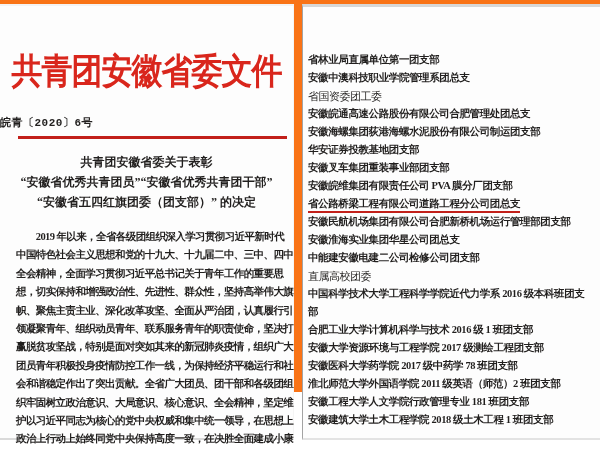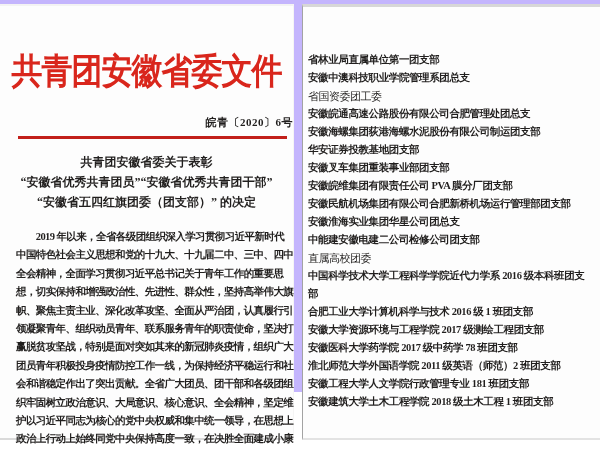--- a/index.html
+++ b/index.html
@@ -1,21 +1,21 @@
 <!DOCTYPE html>
 <html><head>
 <meta charset="utf-8">
 <style>
   html,body{margin:0;padding:0;}
   body{
     width:600px;height:450px;background:#ffffff;
     font-family:"Liberation Serif","DejaVu Serif",serif;
     color:#211f1e;overflow:hidden;
   }
-  .canvas{position:relative;width:600px;height:392px;background:#c4b5fd;}
+  .canvas{position:relative;width:600px;height:392px;background:#f97316;}
 
   
   .page{position:absolute;top:4px;height:436px;background:#fdfdfd;box-sizing:border-box;}
   .page-left{
     left:0;width:294px;
     border-top:2px solid #f3f3f3;border-bottom:2px solid #dadada;
     border-right:1px solid #f5f5f5;
   }
   .page-right{
     left:302px;width:298px;
@@ -25,21 +25,21 @@
   .red-head{
     position:absolute;top:42px;left:0;right:0;
     text-align:center;
     font-size:31px;font-weight:700;letter-spacing:-1px;
     color:#d9261c;
     transform:scaleY(1.14);transform-origin:center top;
     white-space:nowrap;
   }
   .doc-no{
     position:absolute;top:109px;left:0;right:0;
-    text-align:right;font-size:11px;font-weight:700;letter-spacing:0.5px;
+    text-align:left;font-size:11px;font-weight:700;letter-spacing:0.5px;font-family:Liberation Mono, monospace;
   }
   .red-rule{
     position:absolute;top:130px;left:18px;width:269px;height:2.5px;
     background:#c2201a;
   }
   .decision-title{
     position:absolute;top:146px;left:0;right:0;
     text-align:center;font-weight:700;font-size:12px;line-height:20px;
     white-space:nowrap;
   }
@@ -118,20 +118,23 @@
       </div>
         <div class="list-item">
         <span class="item-text">华安证券投教基地团支部</span>
       </div>
         <div class="list-item">
         <span class="item-text">安徽叉车集团重装事业部团支部</span>
       </div>
         <div class="list-item">
         <span class="item-text">安徽皖维集团有限责任公司 PVA 膜分厂团支部</span>
       </div>
+        <div class="list-item underline">
+        <span class="item-text">省公路桥梁工程有限公司道路工程分公司团总支</span>
+      </div>
         <div class="list-item">
         <span class="item-text">安徽民航机场集团有限公司合肥新桥机场运行管理部团支部</span>
       </div>
         <div class="list-item">
         <span class="item-text">安徽淮海实业集团华星公司团总支</span>
       </div>
         <div class="list-item">
         <span class="item-text">中能建安徽电建二公司检修公司团支部</span>
       </div>
         <div class="list-item header">

